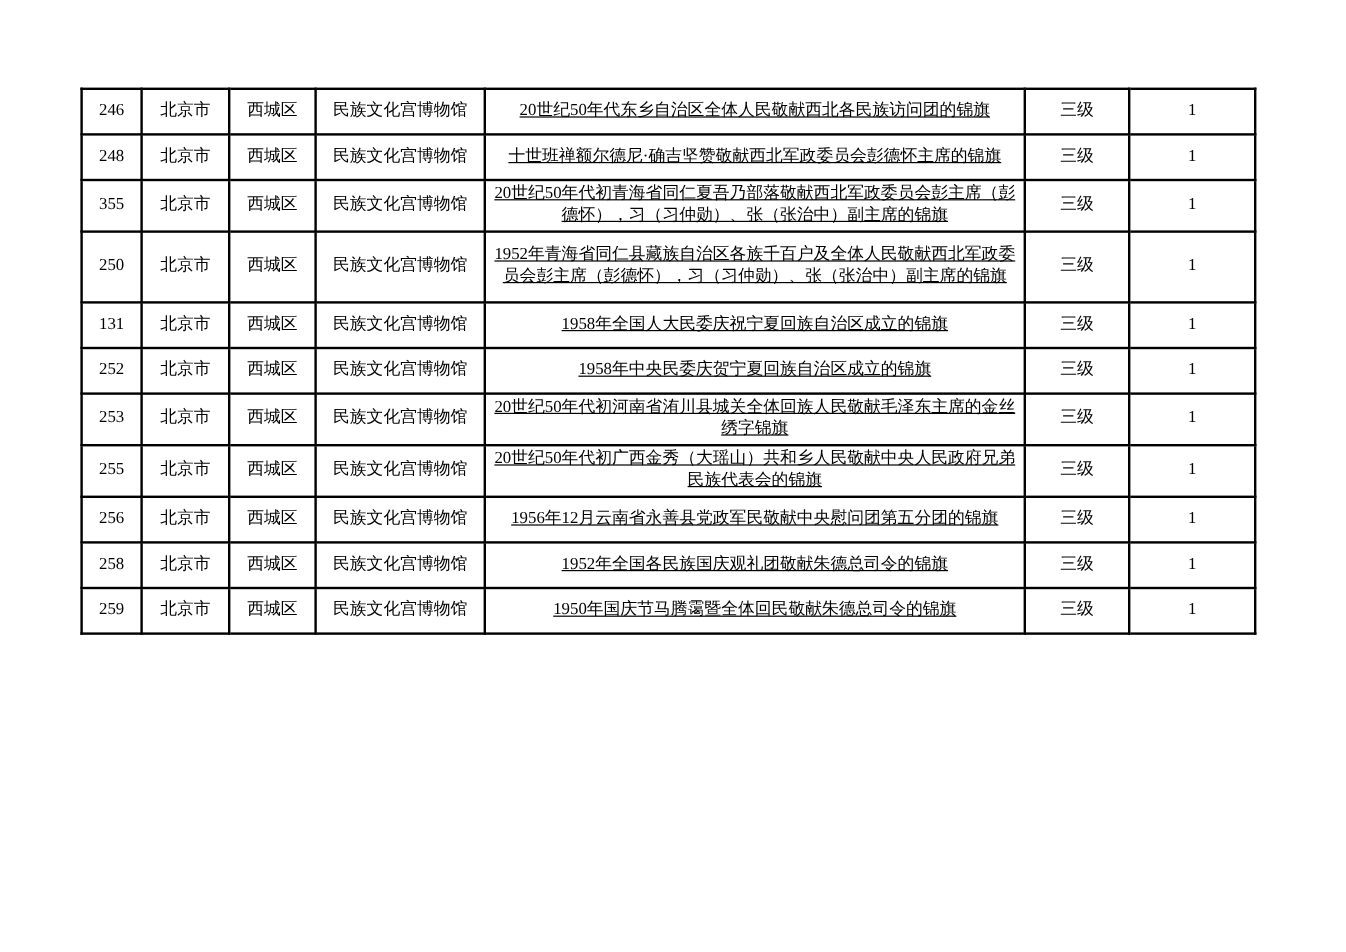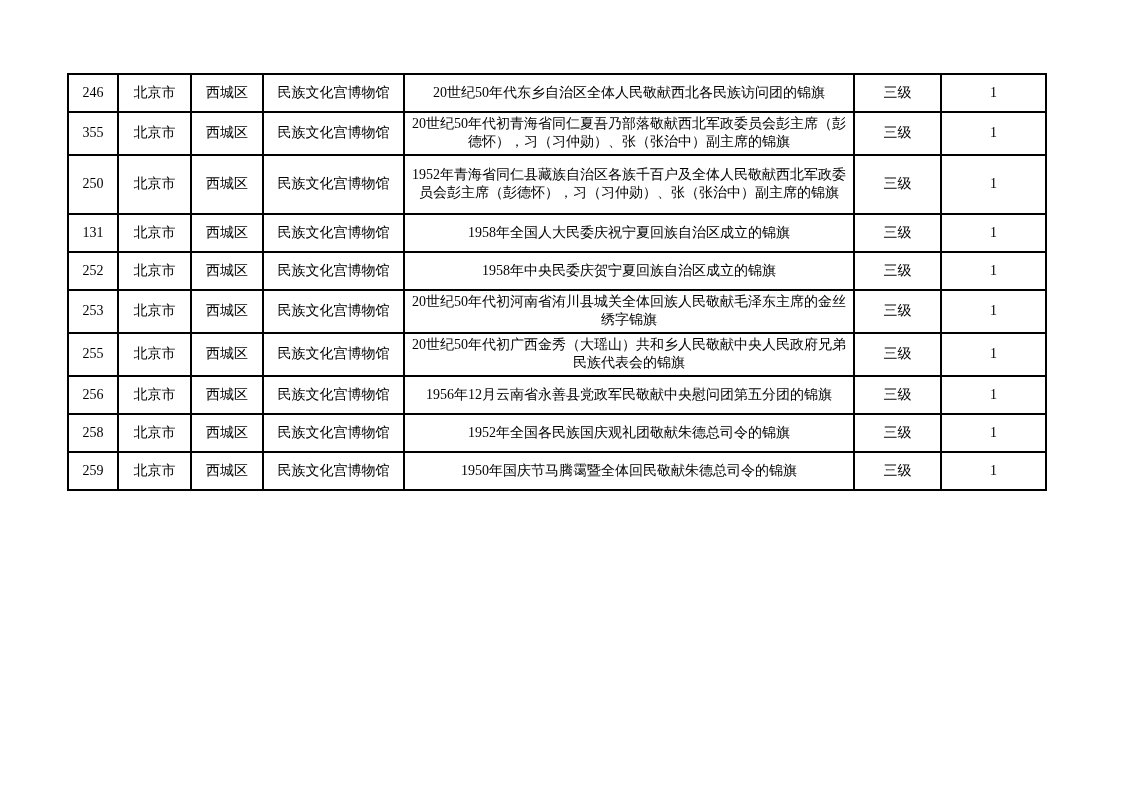--- a/index.html
+++ b/index.html
@@ -34,20 +34,21 @@
     overflow: hidden;
   }
   table.grid tr {
     height: 38px;
   }
   table.grid tr.tall {
     height: 59px;
   }
   td.item-cell {
     padding: 2px 7px;
+    text-decoration: underline;
   }
   .footer {
     position: absolute;
     left: 0;
     top: 744px;
     width: 100%;
     text-align: center;
     font-size: 15px;
     letter-spacing: 1px;
     padding-left: 33px;
@@ -68,20 +69,29 @@
       <col style="width:87px">
       <col style="width:105px">
     </colgroup>
     <tbody id="table-body">
         <tr>
           <td>246</td>
           <td>北京市</td>
           <td>西城区</td>
           <td>民族文化宫博物馆</td>
           <td class="item-cell">20世纪50年代东乡自治区全体人民敬献西北各民族访问团的锦旗</td>
+          <td>三级</td>
+          <td>1</td>
+        </tr>
+        <tr>
+          <td>248</td>
+          <td>北京市</td>
+          <td>西城区</td>
+          <td>民族文化宫博物馆</td>
+          <td class="item-cell">十世班禅额尔德尼·确吉坚赞敬献西北军政委员会彭德怀主席的锦旗</td>
           <td>三级</td>
           <td>1</td>
         </tr>
         <tr>
           <td>355</td>
           <td>北京市</td>
           <td>西城区</td>
           <td>民族文化宫博物馆</td>
           <td class="item-cell">20世纪50年代初青海省同仁夏吾乃部落敬献西北军政委员会彭主席（彭德怀），习（习仲勋）、张（张治中）副主席的锦旗</td>
           <td>三级</td>

